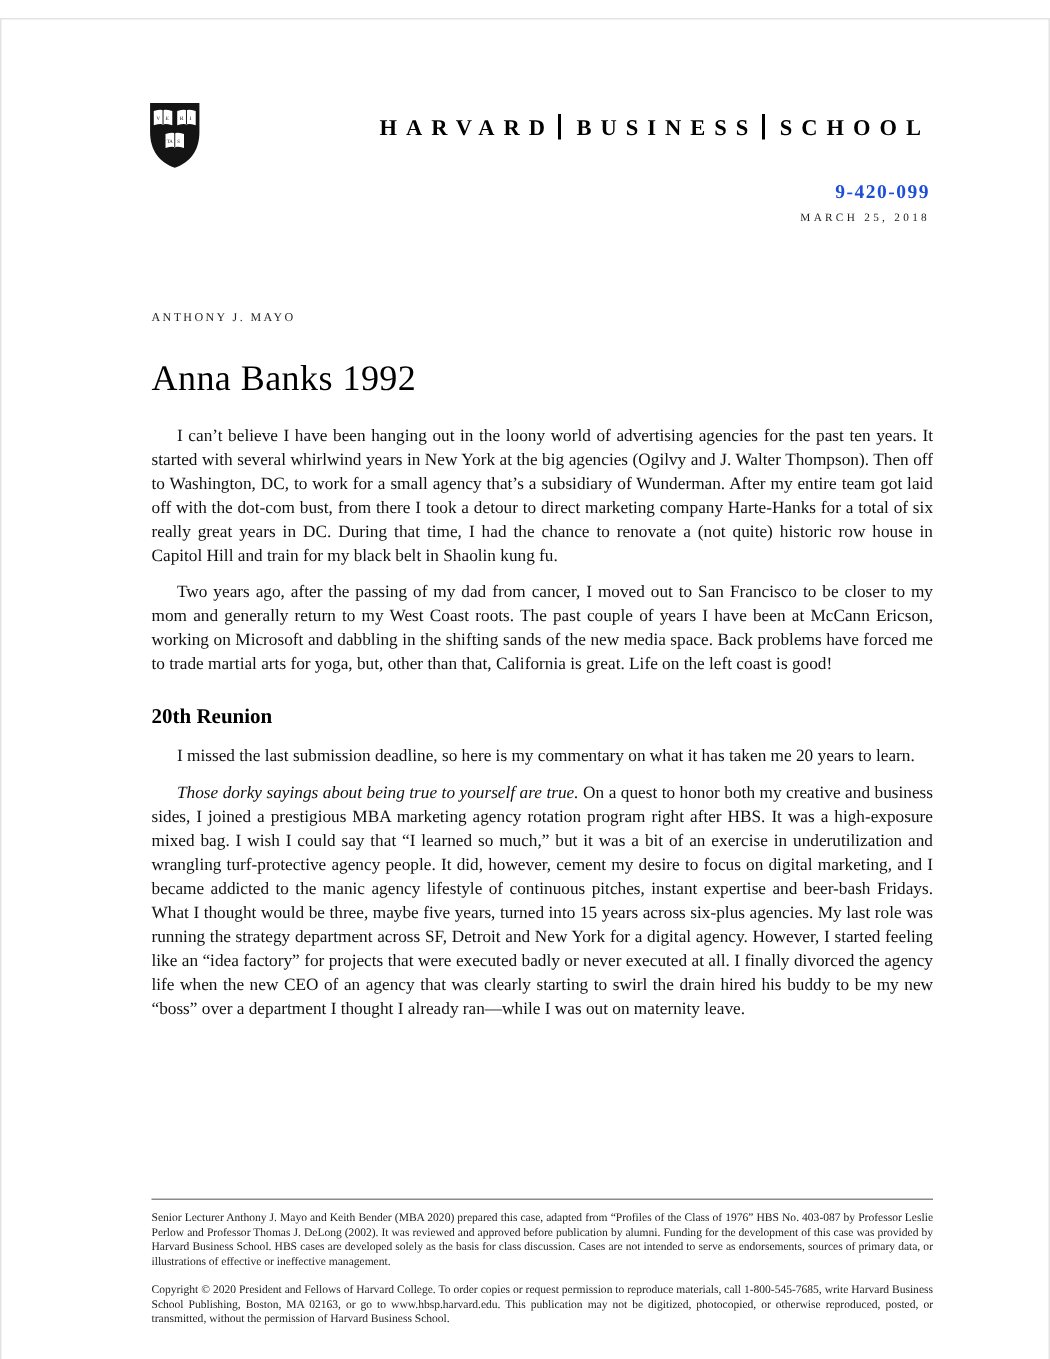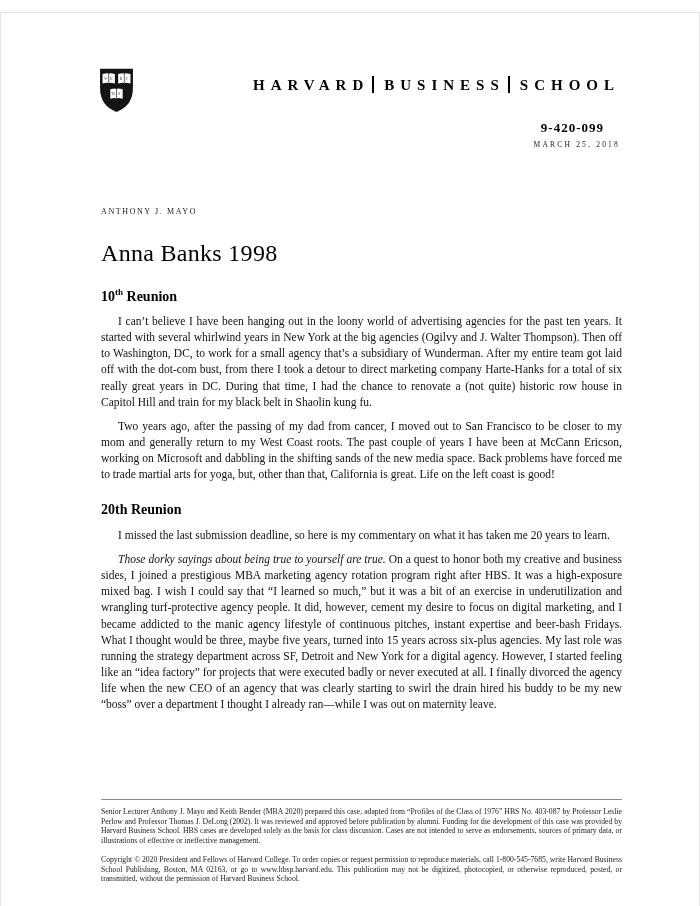--- a/index.html
+++ b/index.html
@@ -39,25 +39,25 @@
     width: 2px;
     height: 17px;
     background: #000;
     vertical-align: -3px;
     margin: 0 10px 0 3px;
   }
 
   .doc-number {
     position: absolute;
     top: 107px;
-    right: 95px;
+    right: 79px;
     font-size: 13px;
     font-weight: bold;
     letter-spacing: 1px;
-    color: #000000;
+    color: #1d4ed8;
   }
   .doc-date {
     position: absolute;
     top: 127px;
     right: 79px;
     font-size: 7.5px;
     letter-spacing: 2.2px;
     color: #1c1c1c;
   }
 
@@ -151,24 +151,23 @@
   </div>
 
   <div class="doc-number">9-420-099</div>
   <div class="doc-date">MARCH 25, 2018</div>
 
   <div class="content">
     <div class="authors">
       <div>ANTHONY J. MAYO</div>
     </div>
 
-    <h1 class="case-title">Anna Banks 1998</h1>
+    <h1 class="case-title">Anna Banks 1992</h1>
 
     <main id="sections">
-        <h2 class="sec-heading">10<sup>th</sup> Reunion</h2>
         <p class="body-para">I can’t believe I have been hanging out in the loony world of advertising agencies for the past ten years. It started with several whirlwind years in New York at the big agencies (Ogilvy and J. Walter Thompson). Then off to Washington, DC, to work for a small agency that’s a subsidiary of Wunderman. After my entire team got laid off with the dot-com bust, from there I took a detour to direct marketing company Harte-Hanks for a total of six really great years in DC. During that time, I had the chance to renovate a (not quite) historic row house in Capitol Hill and train for my black belt in Shaolin kung fu.</p>
         <p class="body-para">Two years ago, after the passing of my dad from cancer, I moved out to San Francisco to be closer to my mom and generally return to my West Coast roots. The past couple of years I have been at McCann Ericson, working on Microsoft and dabbling in the shifting sands of the new media space. Back problems have forced me to trade martial arts for yoga, but, other than that, California is great. Life on the left coast is good!</p>
         <h2 class="sec-heading">20th Reunion</h2>
         <p class="body-para">I missed the last submission deadline, so here is my commentary on what it has taken me 20 years to learn.</p>
         <p class="body-para"><em>Those dorky sayings about being true to yourself are true.</em> On a quest to honor both my creative and business sides, I joined a prestigious MBA marketing agency rotation program right after HBS. It was a high-exposure mixed bag. I wish I could say that “I learned so much,” but it was a bit of an exercise in underutilization and wrangling turf-protective agency people. It did, however, cement my desire to focus on digital marketing, and I became addicted to the manic agency lifestyle of continuous pitches, instant expertise and beer-bash Fridays. What I thought would be three, maybe five years, turned into 15 years across six-plus agencies. My last role was running the strategy department across SF, Detroit and New York for a digital agency. However, I started feeling like an “idea factory” for projects that were executed badly or never executed at all. I finally divorced the agency life when the new CEO of an agency that was clearly starting to swirl the drain hired his buddy to be my new “boss” over a department I thought I already ran—while I was out on maternity leave.</p>
       </main>
   </div>
 
   <footer class="footnote">
     <hr class="rule">

